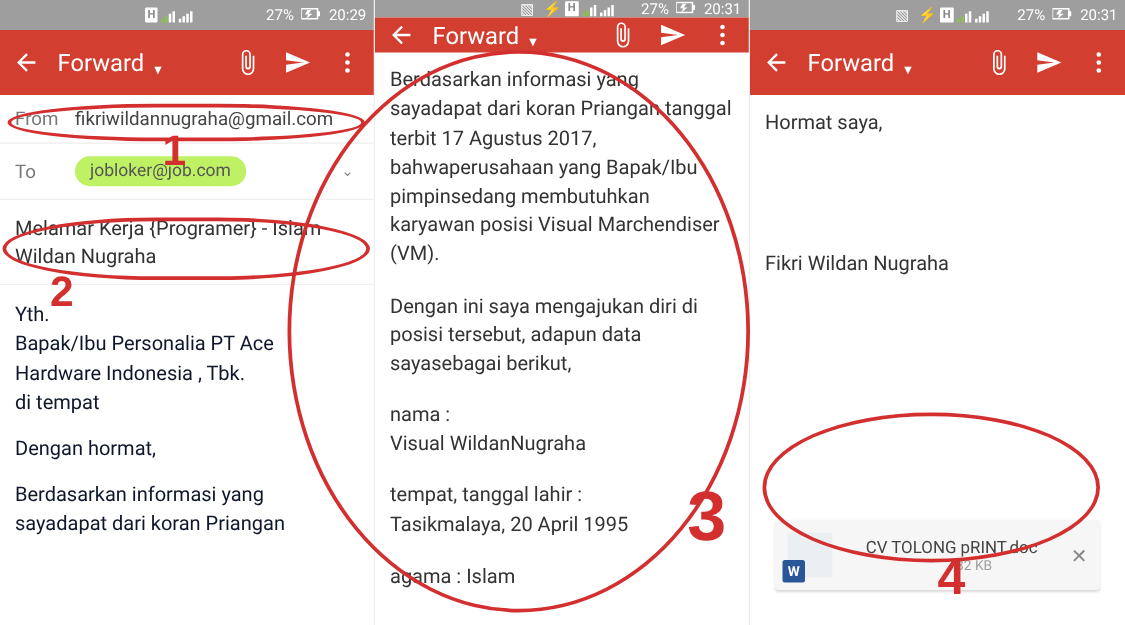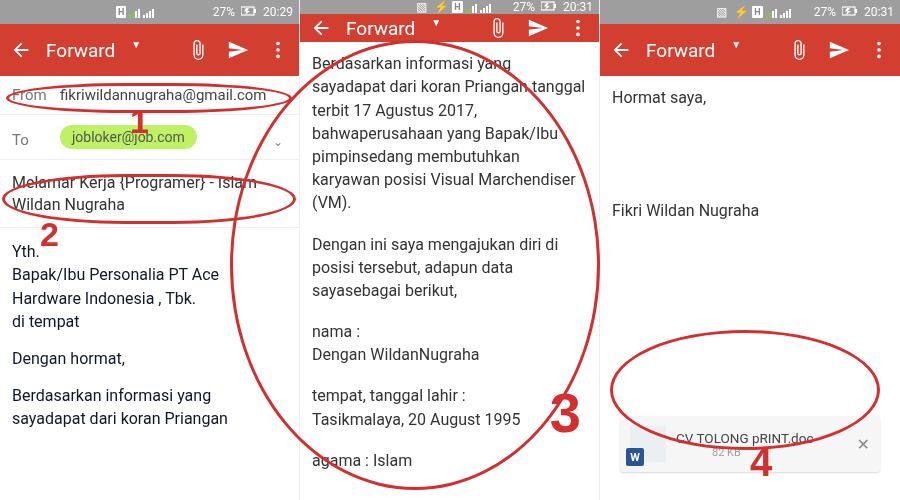--- a/index.html
+++ b/index.html
@@ -8,46 +8,46 @@
   .pane { width: 300px; height: 500px; border-right: 1px solid #eee; display: flex; flex-direction: column; background: #fff; position: relative; }
   .pane:last-child { border-right: none; }
 
   .status-bar { background: #9e9e9e; height: 24px; display: flex; align-items: center; justify-content: flex-end; padding: 0 6px; font-size: 12px; color: #fff; gap: 6px; }
   .status-left-icons { display: flex; gap: 3px; align-items: center; margin-right: auto; margin-left: 110px;}
   .plug-icon { margin-left: 4px; }
   
   .status-badge { background: #fff; color: #888; font-size: 9px; font-weight: bold; padding: 1px 2px; border-radius: 1px; }
 
   .app-bar { background: #d23f31; height: 52px; display: flex; align-items: center; padding: 0 10px; color: #fff; gap: 14px; }
-  .app-bar .title-area { display: flex; align-items: flex-start; gap: 16px; flex: 1; }
+  .app-bar .title-area { display: flex; align-items: flex-end; gap: 6px; flex: 1; }
   .app-bar .title { font-size: 19px; font-weight: 400; }
   .dropdown-caret { font-size: 10px; }
   .app-bar-icons { display: flex; align-items: center; gap: 18px; }
   .icon-btn { cursor: pointer; display: inline-flex; }
   .icon-btn svg { display: block; }
 
   .content { flex: 1; overflow: hidden; padding: 0; font-size: 16.5px; color: #333; }
-  .field-row { display: flex; align-items: flex-end; padding: 10px 12px; border-bottom: 1px solid #eee; font-size: 15px; }
+  .field-row { display: flex; align-items: center; padding: 10px 12px; border-bottom: 1px solid #eee; font-size: 15px; }
   .field-label { width: 48px; color: #777; }
   .field-value { flex: 1; color: #444; }
   .chip { background: #bef264; border-radius: 14px; padding: 4px 12px; display: inline-block; color: #555; font-size: 14px; }
   .expand-caret { color: #888; font-size: 12px; padding: 0 4px; }
   .subject-row { padding: 12px 12px; border-bottom: 1px solid #eee; font-size: 16px; color: #333; line-height: 1.35; }
   .body-area { padding: 12px 12px; font-size: 16px; color: #0f172a; line-height: 1.45; }
   .body-area p { margin-bottom: 14px; }
   .body-plain { padding: 10px 12px; font-size: 16px; color: #333; line-height: 1.45; }
   .body-plain p { margin-bottom: 18px; }
 
   .ellipse-annot { position: absolute; border: 3px solid #d32f2f; border-radius: 50%; pointer-events: none; }
   .annot-num { position: absolute; color: #d32f2f; font-weight: 900; font-size: 46px; pointer-events: none; font-family: Arial, sans-serif; }
 
   .attachment { position: absolute; bottom: 28px; left: 20px; right: 20px; height: 56px; background: #f6f6f6; border-radius: 3px; display: flex; align-items: center; padding: 6px 10px; gap: 10px; box-shadow: 0 1px 2px rgba(0,0,0,0.15); }
   .att-thumb { width: 36px; height: 36px; background: #eceff1; border-radius: 2px; display:flex; align-items:flex-end; justify-content:flex-start; position:relative; }
   .att-w { position:absolute; bottom:-4px; left:-4px; width:18px; height:18px; background:#2a5699; color:#fff; font-size:11px; font-weight:bold; display:flex; align-items:center; justify-content:center; border-radius:2px;}
-  .att-meta { flex:1; }
+  .att-meta { flex:1;text-align:center; }
   .att-name { font-size: 13.5px; color: #444; }
   .att-size { font-size: 11px; color: #9e9e9e; margin-left: 36px; }
   .att-close { color: #888; font-size: 16px; cursor: pointer; }
   .signal-bars { display:inline-flex; align-items:flex-end; gap:1px; height:11px;}
   .signal-bars span{ width:2px; background:#fff;}
   .signal-bars .b1{height:3px;} .signal-bars .b2{height:5px;} .signal-bars .b3{height:7px;} .signal-bars .b4{height:9px;}
   .signal-bars.green .b1,.signal-bars.green .b2{background:#8bc34a;}
 </style>
 </head>
 <body>
@@ -196,22 +196,22 @@
               <circle cx="12" cy="12" r="2"></circle>
               <circle cx="12" cy="19" r="2"></circle>
             </svg>
           </span>
       </span>
     </div>
 
     <div class="body-plain">
       <p>Berdasarkan informasi yang sayadapat dari koran Priangan tanggal terbit 17 Agustus 2017, bahwaperusahaan yang Bapak/Ibu pimpinsedang membutuhkan karyawan posisi Visual Marchendiser (VM).</p>
       <p>Dengan ini saya mengajukan diri di posisi tersebut, adapun data sayasebagai berikut,</p>
-      <p><span>nama                               :</span><br><span>Dengan WildanNugraha</span></p>
-      <p><span>tempat, tanggal lahir        :</span><br><span>Tasikmalaya, 20  August 1995</span></p>
+      <p><span>nama                               :</span><br><span>Visual WildanNugraha</span></p>
+      <p><span>tempat, tanggal lahir        :</span><br><span>Tasikmalaya, 20  April 1995</span></p>
       <p>agama                            : Islam</p>
     </div>
 
     <div class="ellipse-annot" style="top:40px; left:-70px; width:370px; height:450px;"></div>
     <div class="annot-num" style="top:380px; right:18px; font-size:56px;">3</div>
   </div>
 
   <div class="pane">
     <div class="status-bar">
       <span class="status-left-icons">

